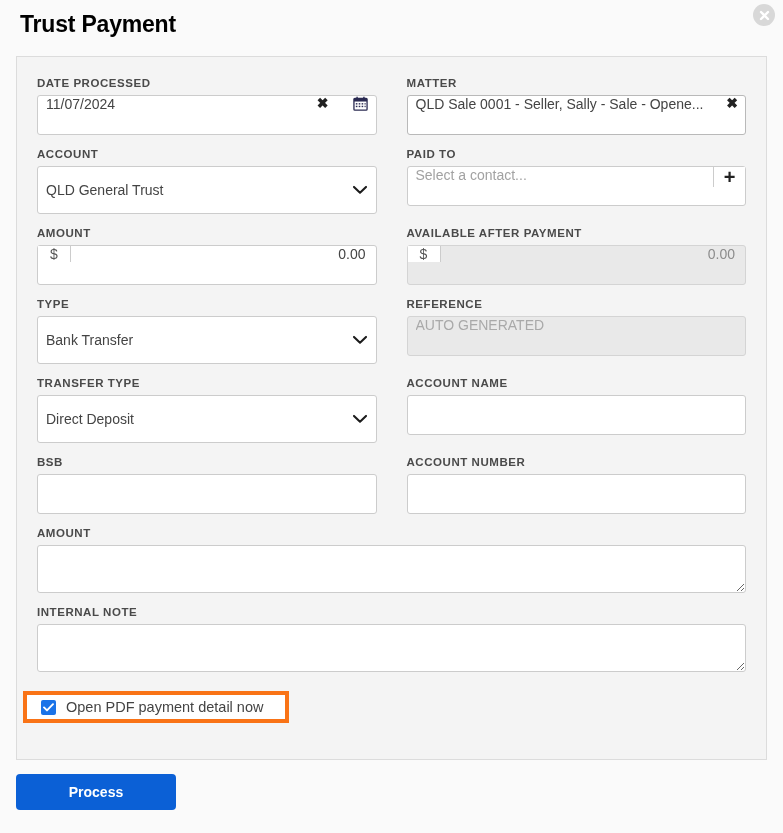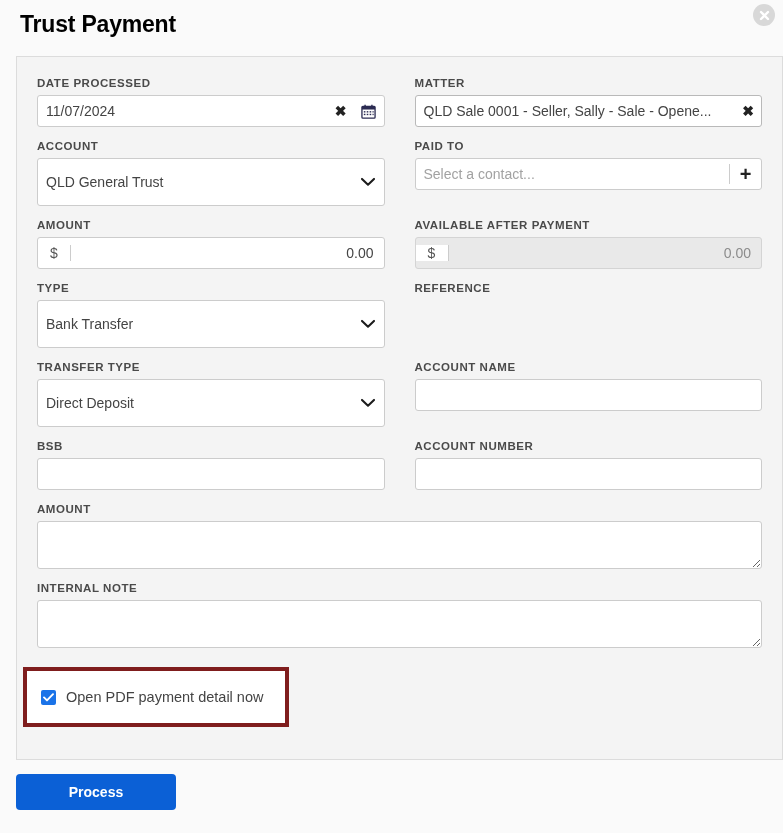--- a/index.html
+++ b/index.html
@@ -38,21 +38,21 @@
     border: none;
     cursor: pointer;
     display: flex;
     align-items: center;
     justify-content: center;
   }
   .close-btn svg { display: block; }
 
   
   .form-panel {
-    margin: 8px 0 0 16px;
+    margin: 8px 16px 0 16px;
     background: #f4f4f4;
     border: 1px solid #dcdcdc;
     padding: 20px;
     height: 704px;
   }
 
   .grid {
     display: grid;
     grid-template-columns: 1fr 1fr;
     column-gap: 30px;
@@ -66,25 +66,26 @@
     font-size: 11.5px;
     font-weight: bold;
     color: #4a4a4a;
     letter-spacing: 0.55px;
     margin-bottom: 6px;
   }
 
   
   .ctl {
     display: flex;
-    align-items: center;
-    height: 32px;
+    align-items: flex-start;
+    height: 40px;
     background: #fff;
     border: 1px solid #ccc;
     border-radius: 3px;
+    gap: 10px;
   }
   .ctl.focused { border-color: #b9b9b9; }
   .ctl input {
     flex: 1;
     border: none;
     outline: none;
     background: transparent;
     font-family: "Liberation Sans", sans-serif;
     font-size: 14px;
     color: #444;
@@ -201,23 +202,23 @@
     outline: none;
     display: block;
   }
 
   
   .highlight-box {
     grid-column: 1 / -1;
     margin-top: 6px;
     margin-left: -14px;
     width: 266px;
-    border: 4px solid #7f1d1d;
-    background: #fff;
-    padding: 18px 14px;
+    border: 4px solid #f97316;
+    background: #fff;
+    padding: 4px 14px;
     display: flex;
     align-items: center;
   }
   .chk {
     width: 15px;
     height: 15px;
     background: #1a73e8;
     border-radius: 2px;
     flex: none;
     display: flex;
@@ -340,20 +341,23 @@
       <div class="sel">
         <span class="sel-val">Bank Transfer</span>
         <svg class="chev" width="14" height="9" viewBox="0 0 14 9">
           <path d="M1 1.4 L7 7.2 L13 1.4" fill="none" stroke="#1c1c1c" stroke-width="2.1" stroke-linecap="round" stroke-linejoin="round"></path>
         </svg>
       </div>
     </div>
 
     <div class="field">
       <label class="fld-label">REFERENCE</label>
+      <div class="ctl disabled">
+        <input type="text" disabled="" placeholder="AUTO GENERATED" style="">
+      </div>
     </div>
 
     <div class="field">
       <label class="fld-label">TRANSFER TYPE</label>
       <div class="sel">
         <span class="sel-val">Direct Deposit</span>
         <svg class="chev" width="14" height="9" viewBox="0 0 14 9">
           <path d="M1 1.4 L7 7.2 L13 1.4" fill="none" stroke="#1c1c1c" stroke-width="2.1" stroke-linecap="round" stroke-linejoin="round"></path>
         </svg>
       </div>

